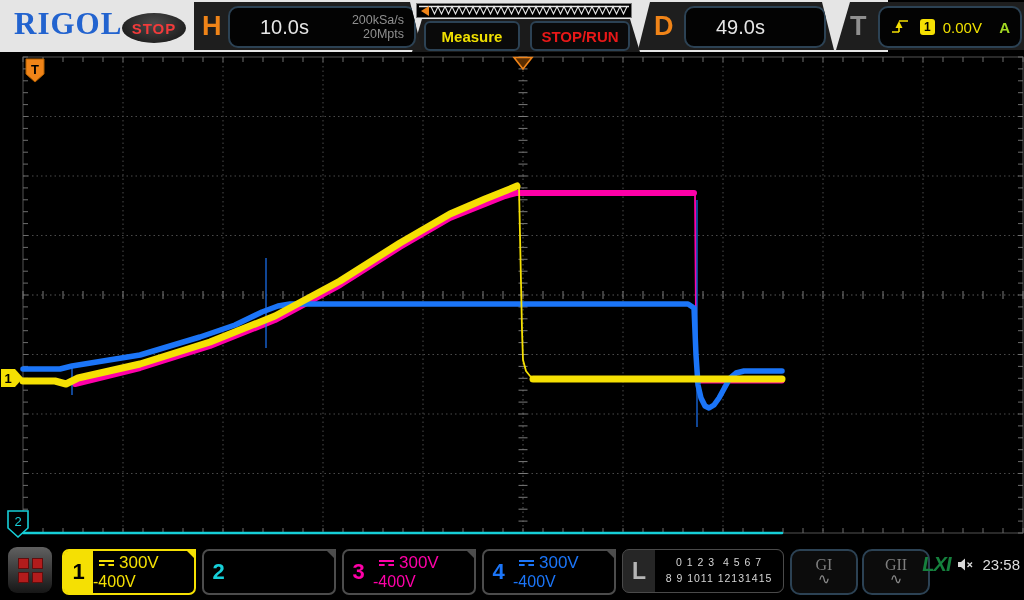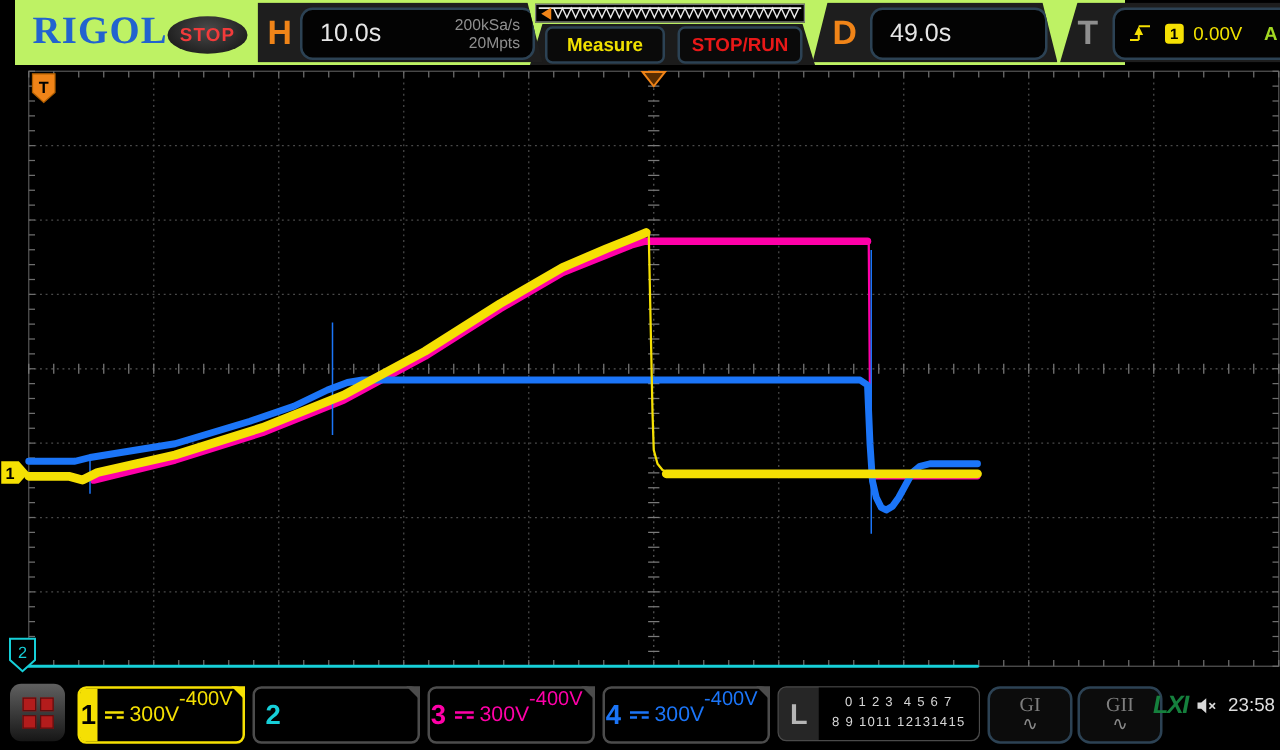--- a/index.html
+++ b/index.html
@@ -1,30 +1,30 @@
 <!DOCTYPE html>
 <html><head>
 <meta charset="utf-8">
 <style>
   html,body{margin:0;padding:0;background:#000}
   #screen{position:relative;width:1024px;height:600px;background:#000;overflow:hidden;
           font-family:"Liberation Sans",sans-serif;}
   
-  #topbar{position:absolute;left:12px;top:0;width:888px;height:52px;background:#bef264;z-index:5}
+  #topbar{position:absolute;left:0;top:0;width:888px;height:52px;background:#e5e5e5;z-index:5}
   .brand{position:absolute;left:14px;top:6px;font-family:"Liberation Serif",serif;
          font-weight:bold;font-size:31px;color:#2263cf;letter-spacing:1px}
   .stop-badge{position:absolute;left:122px;top:13px;width:64px;height:30px;border-radius:50%;
         background:radial-gradient(ellipse at 50% 35%,#4a4a4a,#1f1f1f 75%);
         display:flex;align-items:center;justify-content:center;
         color:#f23b3b;font-size:15px;font-weight:bold;letter-spacing:1px}
   .panel{position:absolute;top:2px;height:48px;background:#1e1e1e}
   .panel .plabel{position:absolute;top:9px;font-size:27px;font-weight:bold;color:#f08418}
   .vbox{position:absolute;top:4px;height:38px;background:#030303;border:2px solid #2c4254;
         border-radius:10px;display:flex;align-items:center}
-  .tb-val{font-size:20px;color:#e6e6e6;padding-left:14px}
+  .tb-val{font-size:20px;color:#e6e6e6;padding-left:30px}
   .tb-rate{margin-left:auto;text-align:right;padding-right:10px;font-size:12.5px;
            line-height:1.15;color:#8f8f8f}
   .tbtn{position:absolute;top:21px;height:26px;background:#0a0a0a;border:2px solid #2c4254;
         border-radius:6px;display:flex;align-items:center;justify-content:center;
         font-size:15px;font-weight:bold}
   #measure-btn{left:424px;width:92px;color:#f0e000}
   #stoprun-btn{left:530px;width:96px;color:#e81818}
   .btn-shelf{position:absolute;left:412px;top:19px;width:228px;height:33px;background:#1b1b1b;
         clip-path:polygon(10px 0,calc(100% - 10px) 0,100% 100%,0 100%);z-index:-1}
   #membar{position:absolute;left:416px;top:3px;width:216px;height:15px;background:#000;
@@ -38,21 +38,21 @@
   #footer{position:absolute;left:0;top:540px;width:1024px;height:60px;background:#000;z-index:5}
   #menu-btn{position:absolute;left:8px;top:7px;width:44px;height:46px;border-radius:9px;
         background:linear-gradient(#606060,#161616);display:grid;
         grid-template-columns:11px 11px;grid-template-rows:11px 11px;gap:3px;
         align-content:center;justify-content:center}
   #menu-btn i{background:#b31c1c;border:1px solid #5e0e0e;display:block}
   .ch-box{position:absolute;top:9px;width:130px;height:42px;background:#000;
         border:2px solid #4c4c4c;border-radius:7px;display:flex;overflow:visible}
   .ch-tab{width:29px;display:flex;align-items:center;justify-content:center;
         font-size:22px;font-weight:bold;border-radius:4px 0 0 4px}
-  .ch-vals{flex:1;display:flex;flex-direction:row;justify-content:center;font-size:17px;line-height:1.15}
+  .ch-vals{flex:1;display:flex;flex-direction:column;justify-content:center;font-size:17px;line-height:1.15}
   .ch-r1{display:flex;align-items:center;padding-left:6px}
   .ch-r2{text-align:left;padding-right:8px;font-size:16px}
   .coup{display:inline-block;width:15px;margin-right:5px}
   .coup i{display:block;height:0;border-top:2px solid currentColor;margin:2px 0}
   .coup i.d{border-top-style:dashed}
   .corner{position:absolute;top:-2px;right:-2px;width:0;height:0;
         border-left:11px solid transparent;border-top:11px solid #4c4c4c}
   #l-box{position:absolute;left:622px;top:9px;width:160px;height:42px;background:#262626;
         border:1px solid #4a4a4a;border-radius:7px;display:flex;align-items:center}
   #l-box .l-letter{font-size:23px;color:#b5b5b5;font-weight:bold;padding:0 9px}

